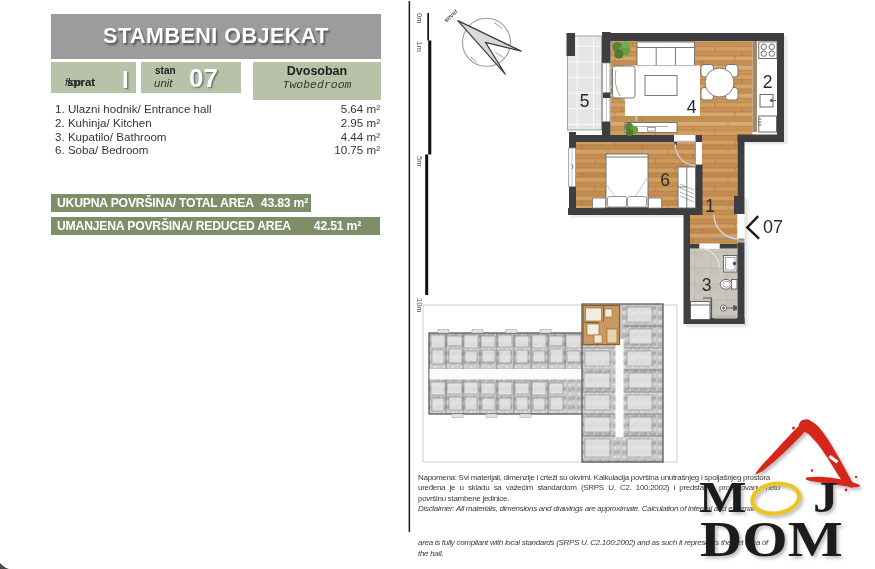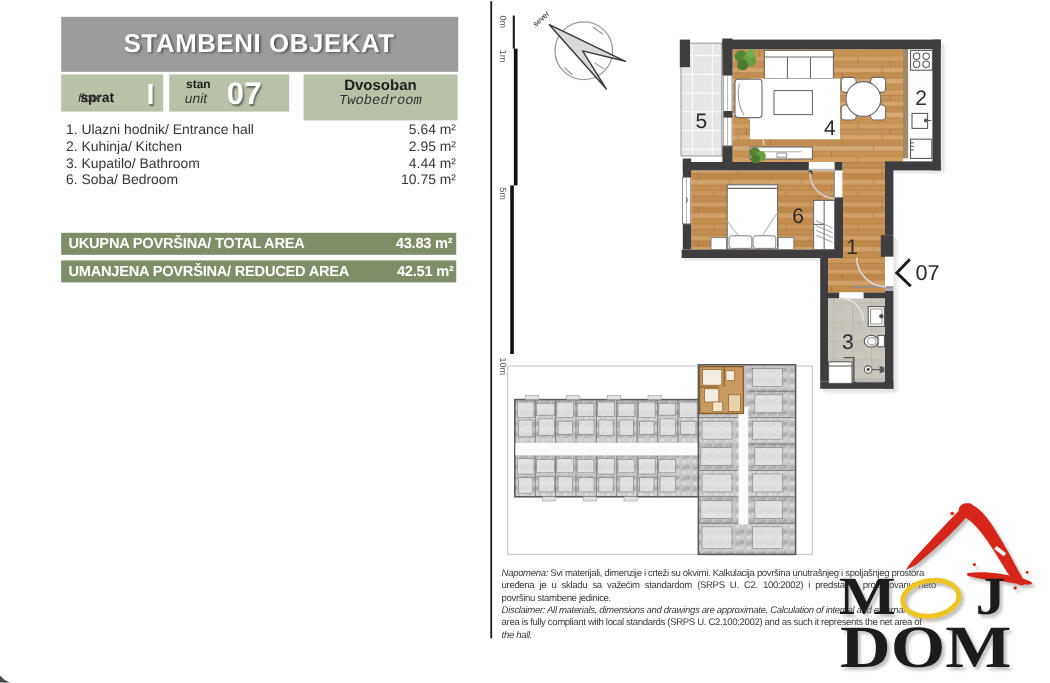--- a/index.html
+++ b/index.html
@@ -28,30 +28,30 @@
   <div style="font-size:11.5px;font-style:italic;color:#333;font-family:Liberation Mono, monospace;">Twobedroom</div>
 </div>
 
 <div class="abs" style="left:55px;top:102px;width:325px;font-size:11.6px;color:#353535;line-height:13.8px;">
   <div>1. Ulazni hodnik/ Entrance hall<span style="float:right">5.64 m²</span></div>
   <div>2. Kuhinja/ Kitchen<span style="float:right">2.95 m²</span></div>
   <div>3. Kupatilo/ Bathroom<span style="float:right">4.44 m²</span></div>
   <div>6. Soba/ Bedroom<span style="float:right">10.75 m²</span></div>
 </div>
 
-<div class="abs" style="left:51px;top:194px;width:329px;height:18px;background:#7d8e69;color:#fff;font-weight:bold;font-size:12.2px;letter-spacing:-0.2px;line-height:18px;"><span style="margin-left:6px;">UKUPNA POVRŠINA/ TOTAL AREA</span><span style="float:right;margin-right:3px;">43.83 m²</span></div>
-
-<div class="abs" style="left:51px;top:217px;width:329px;height:18px;background:#7d8e69;color:#fff;font-weight:bold;font-size:12.2px;letter-spacing:-0.2px;line-height:18px;"><span style="margin-left:6px;">UMANJENA POVRŠINA/ REDUCED AREA</span><span style="float:right;margin-right:2px;">42.51 m²</span></div>
+<div class="abs" style="left:51px;top:194px;width:260px;height:18px;background:#7d8e69;color:#fff;font-weight:bold;font-size:12.2px;letter-spacing:-0.2px;line-height:18px;"><span style="margin-left:6px;">UKUPNA POVRŠINA/ TOTAL AREA</span><span style="float:right;margin-right:3px;">43.83 m²</span></div>
+
+<div class="abs" style="left:51px;top:217px;width:329px;height:18px;background:#7d8e69;color:#fff;font-weight:bold;font-size:12.2px;letter-spacing:-0.2px;line-height:18px;"><span style="margin-left:6px;">UMANJENA POVRŠINA/ REDUCED AREA</span><span style="float:right;margin-right:19px;">42.51 m²</span></div>
 
 <div class="abs" style="left:418px;top:473px;width:400px;font-size:8px;letter-spacing:-0.3px;line-height:10.35px;color:#3b3b3b;white-space:nowrap;">
-  <div><span style="font-style:italic;">Napomena:</span> Svi materijali, dimenzije i crteži su okvirni. Kalkulacija površina unutrašnjeg i spoljašnjeg prostora</div>
+  <div><span style="">Napomena:</span> Svi materijali, dimenzije i crteži su okvirni. Kalkulacija površina unutrašnjeg i spoljašnjeg prostora</div>
   <div style="word-spacing:2.4px;">uređena je u skladu sa važećim standardom (SRPS U. C2. 100:2002) i predstavlja projektovanu neto</div>
   <div>površinu stambene jedinice.</div>
   <div style="font-style:italic;">Disclaimer: All materials, dimensions and drawings are approximate. Calculation of internal and external</div>
-  <div style="">area is fully compliant with local standards (SRPS U. C2.100:2002) and as such it represents the net area of</div>
+  <div style="font-style:italic;margin-top:24px;">area is fully compliant with local standards (SRPS U. C2.100:2002) and as such it represents the net area of</div>
   <div style="font-style:italic;">the hall.</div>
 </div>
 <svg class="abs" style="left:0;top:0;z-index:5;transform:translateZ(0);" width="875" height="569" viewBox="0 0 875 569">
 <defs>
 <pattern id="wd" width="60" height="28" patternUnits="userSpaceOnUse">
   <rect width="60" height="28" fill="#cc9a5c"></rect>
   <rect y="0" width="60" height="4.7" fill="#d5a56c"></rect>
   <rect y="4.7" width="60" height="4.7" fill="#c38e50"></rect>
   <rect y="9.4" width="60" height="4.6" fill="#d7a974"></rect>
   <rect y="14" width="60" height="4.7" fill="#c99354"></rect>

